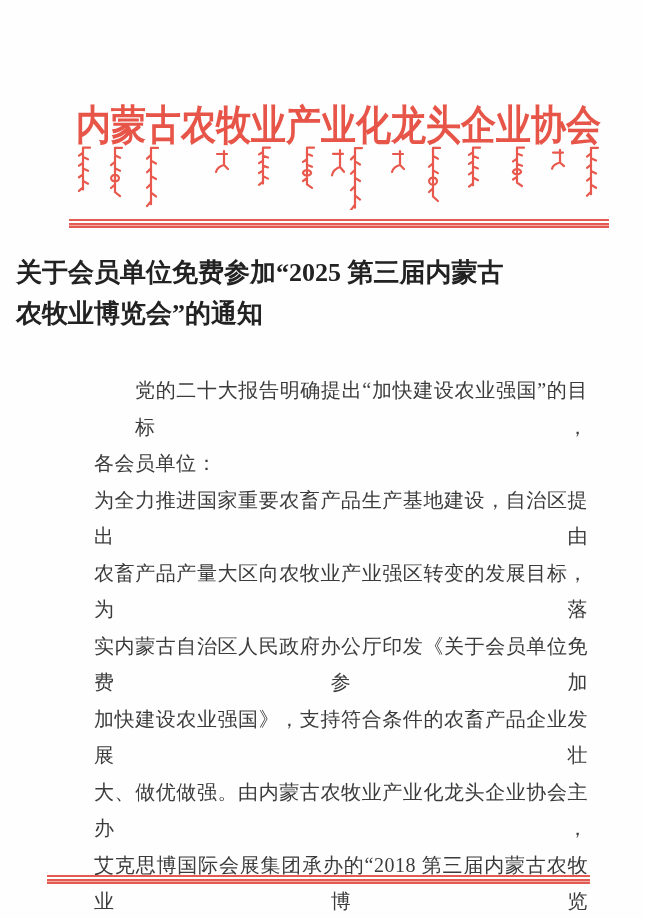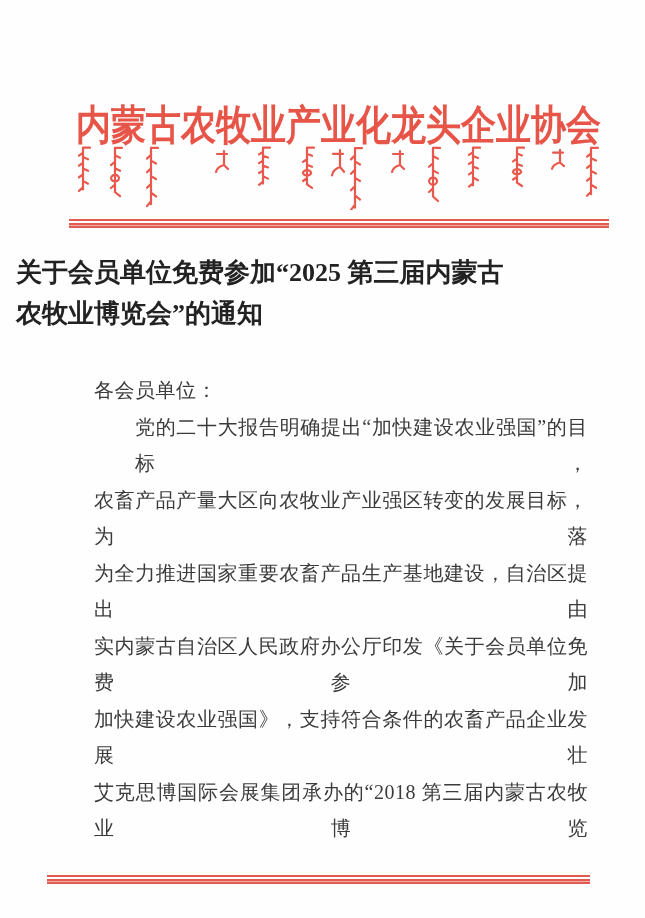--- a/index.html
+++ b/index.html
@@ -127,24 +127,25 @@
   </div>
 
   <div class="head-rule"></div>
 
   <div class="notice-title">
     <div>关于会员单位免费参加“2025 第三届内蒙古</div>
     <div>农牧业博览会”的通知</div>
   </div>
 
   <div class="body-text">
+      <div class="line indent justify">党的二十大报告明确提出“加快建设农业强国”的目标，</div>
       <div class="line">各会员单位：</div>
-      <div class="line indent justify">党的二十大报告明确提出“加快建设农业强国”的目标，</div>
+      <div class="line justify">为全力推进国家重要农畜产品生产基地建设，自治区提出由</div>
       <div class="line justify">农畜产品产量大区向农牧业产业强区转变的发展目标，为落</div>
-      <div class="line justify">为全力推进国家重要农畜产品生产基地建设，自治区提出由</div>
       <div class="line justify">实内蒙古自治区人民政府办公厅印发《关于会员单位免费参加</div>
       <div class="line justify">加快建设农业强国》，支持符合条件的农畜产品企业发展壮</div>
+      <div class="line justify">大、做优做强。由内蒙古农牧业产业化龙头企业协会主办，</div>
       <div class="line justify">艾克思博国际会展集团承办的“2018 第三届内蒙古农牧业博览</div>
     </div>
 
   <div class="foot-rule"></div>
 
 </div>
 
 </body></html>

